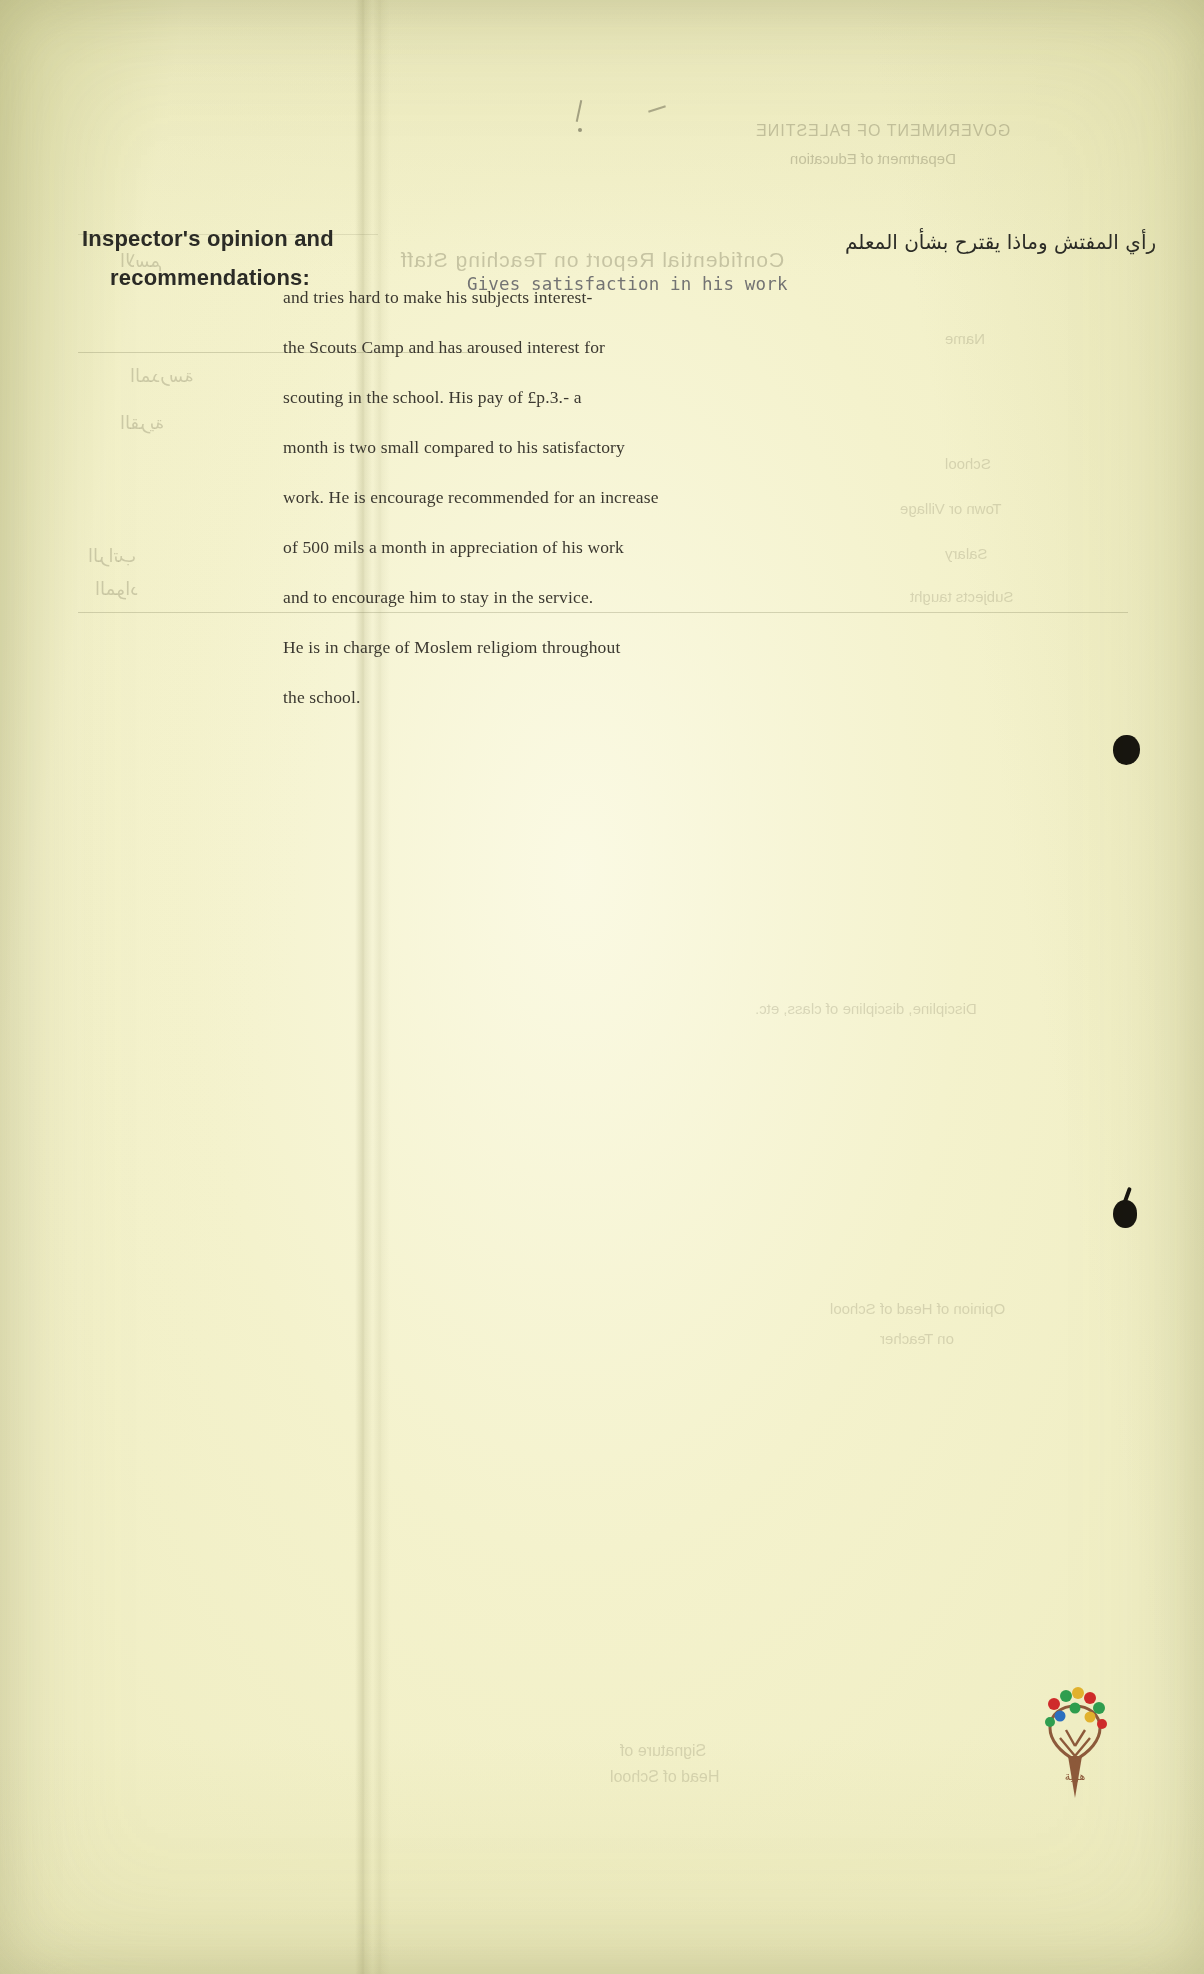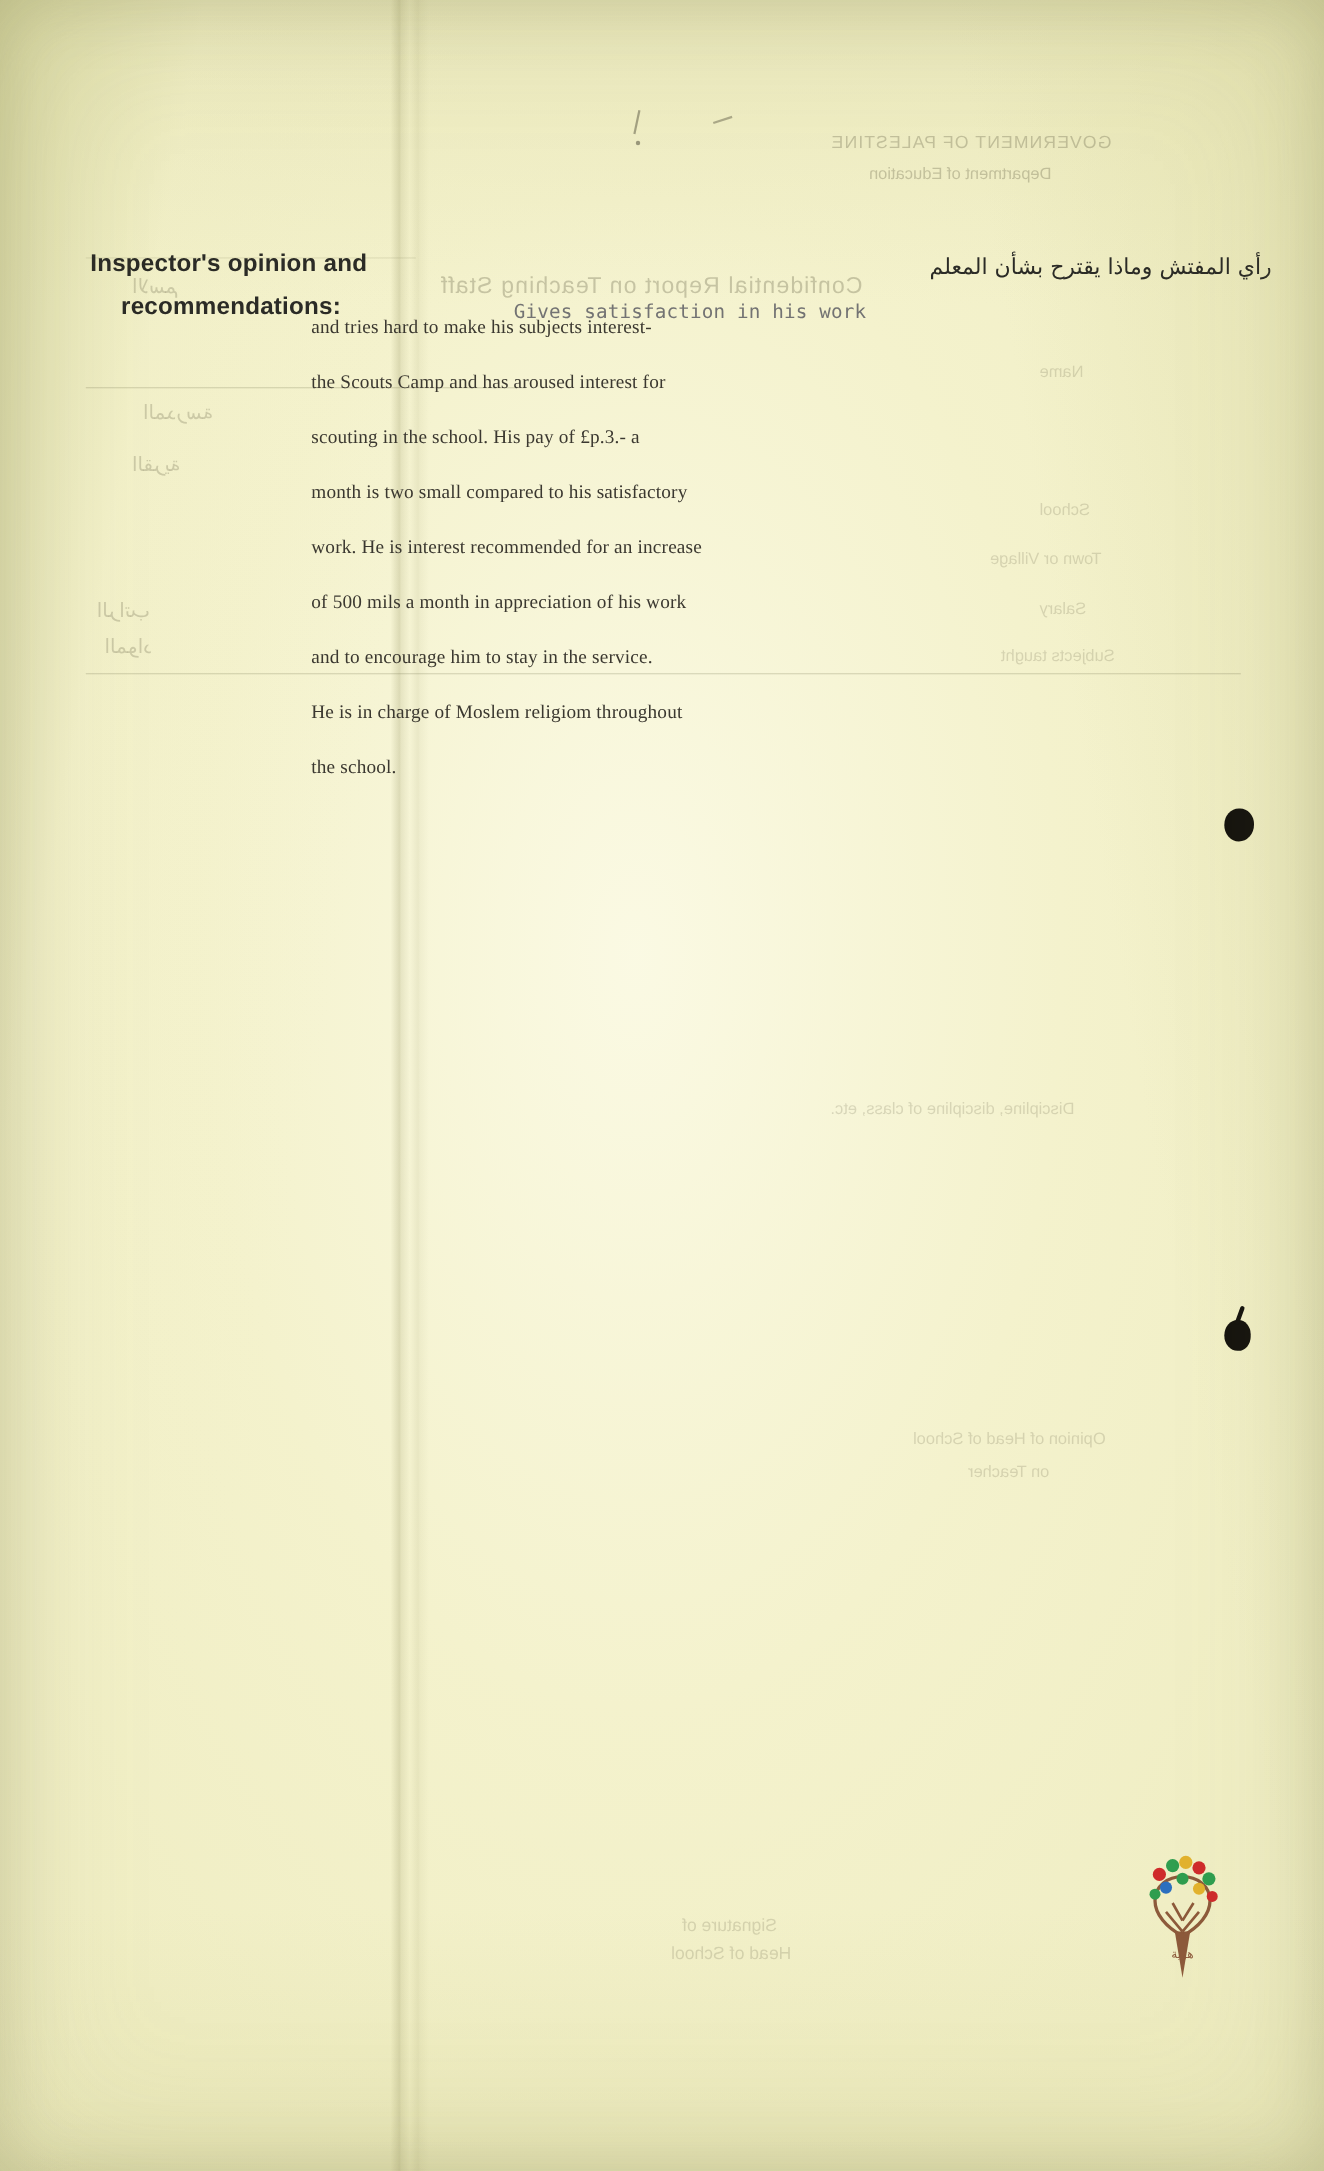--- a/index.html
+++ b/index.html
@@ -190,21 +190,21 @@
   <div class="form-label" style="left:110px; top:243px; width:260px;margin-top:24px;">recommendations:</div>
   <div class="arabic-label" style="left:845px; top:230px;">رأي المفتش وماذا يقترح بشأن المعلم</div>
 
   <div class="typed-first">Gives satisfaction in his work</div>
 
   <div class="typed-block">
     <div class="line">and tries hard to make his subjects interest-</div>
     <div class="line">the Scouts Camp and has aroused interest for</div>
     <div class="line">scouting in the school. His pay of £p.3.- a</div>
     <div class="line">month is two small compared to his satisfactory</div>
-    <div class="line">work. He is interest recommended for an increase</div>
+    <div class="line">work. He is encourage recommended for an increase</div>
     <div class="line">of 500 mils a month in appreciation of his work</div>
     <div class="line">and to encourage him to stay in the service.</div>
     <div class="line">He is in charge of Moslem religiom throughout</div>
     <div class="line">the school.</div>
   </div>
 
   <div class="blot-a"></div>
   <div class="blot-b"></div>
 
   <div style="position:absolute; left:578px; top:100px; width:2px; height:22px; background:rgba(70,68,50,.45); transform:rotate(12deg);"></div>

